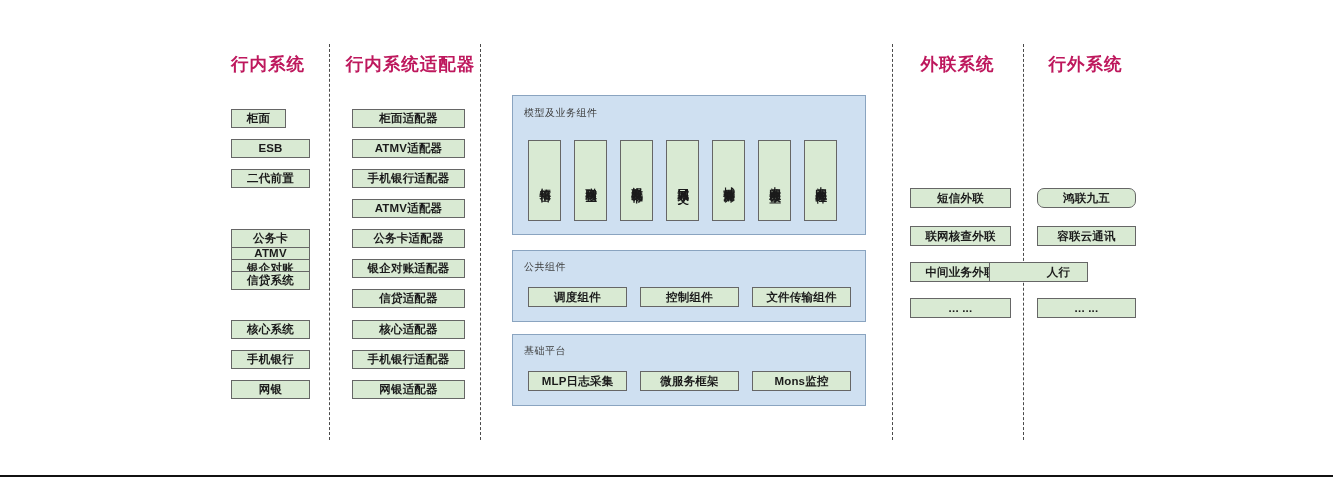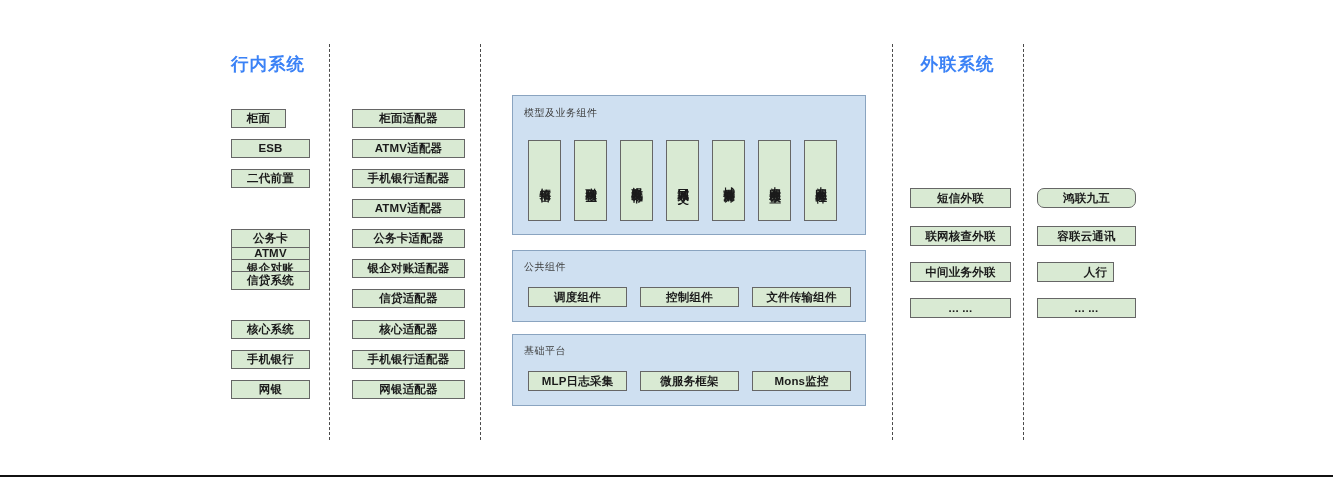--- a/index.html
+++ b/index.html
@@ -45,21 +45,21 @@
     position: absolute;
     font-size: 10px;
     font-weight: normal;
     color: #3d3d3d;
     letter-spacing: 0.5px;
   }
   .col-title {
     position: absolute;
     font-size: 17.5px;
     font-weight: bold;
-    color: #3b82f6;
+    color: #be185d;
     text-align: center;
     letter-spacing: 1px;
     white-space: nowrap;
   }
   .vdivider {
     position: absolute;
     border-left: 1.6px dashed #4a4a4a;
     width: 0;
   }
   .bottom-rule {
@@ -88,21 +88,23 @@
     line-height: 1;
     white-space: nowrap;
   }
 </style>
 </head>
 <body>
 
 <div id="canvas">
 
   <div class="col-title" style="left:198px; top:52px; width:140px;">行内系统</div>
+  <div class="col-title" style="left:333px; top:52px; width:155px;">行内系统适配器</div>
   <div class="col-title" style="left:890px; top:52px; width:135px;">外联系统</div>
+  <div class="col-title" style="left:1018px; top:52px; width:135px;">行外系统</div>
 
   <div class="vdivider" style="left:329px; top:44px; height:396px;"></div>
   <div class="vdivider" style="left:480px; top:44px; height:396px;"></div>
   <div class="vdivider" style="left:892px; top:44px; height:396px;"></div>
   <div class="vdivider" style="left:1023px; top:44px; height:396px;"></div>
 
   <div class="gbox" style="left:231px; top:109px; width:55px; height:19px;">柜面</div>
   <div class="gbox" style="left:231px; top:139px; width:79px; height:19px;">ESB</div>
   <div class="gbox" style="left:231px; top:169px; width:79px; height:19px;">二代前置</div>
   <div class="gbox" style="left:231px; top:199px; width:79px; height:19px;margin-top:45px;">ATMV</div>
@@ -163,18 +165,18 @@
   <div class="gbox" style="left:640px; top:371px; width:99px; height:20px;">微服务框架</div>
   <div class="gbox" style="left:752px; top:371px; width:99px; height:20px;">Mons监控</div>
 
   <div class="gbox" style="left:910px; top:188px; width:101px; height:20px;">短信外联</div>
   <div class="gbox" style="left:910px; top:226px; width:101px; height:20px;">联网核查外联</div>
   <div class="gbox" style="left:910px; top:262px; width:101px; height:20px;">中间业务外联</div>
   <div class="gbox" style="left:910px; top:298px; width:101px; height:20px;">... ...</div>
 
   <div class="gbox" style="left:1037px; top:188px; width:99px; height:20px;border-radius:7px;">鸿联九五</div>
   <div class="gbox" style="left:1037px; top:226px; width:99px; height:20px;">容联云通讯</div>
-  <div class="gbox" style="left:1037px; top:262px; width:77px; height:20px;padding-left:40px;">人行</div>
+  <div class="gbox" style="left:989px; top:262px; width:99px; height:20px;padding-left:40px;">人行</div>
   <div class="gbox" style="left:1037px; top:298px; width:99px; height:20px;">... ...</div>
 
   <div class="bottom-rule" style="top:475px;"></div>
 
 </div>
 
 </body></html>

